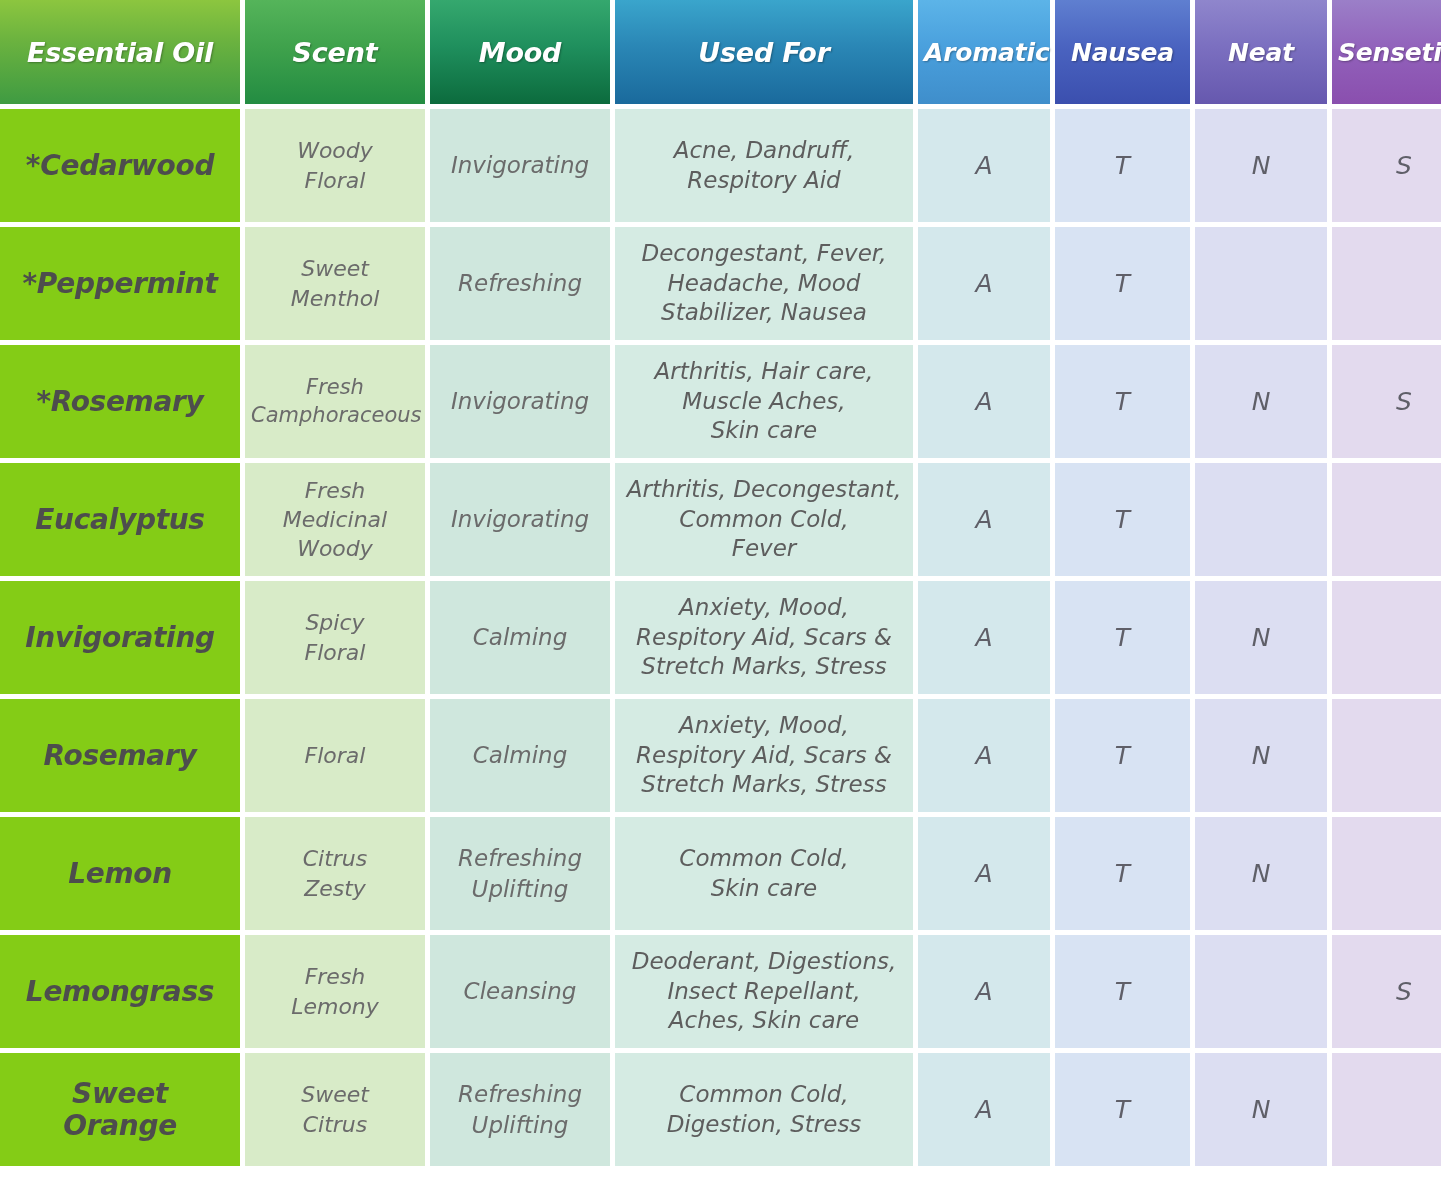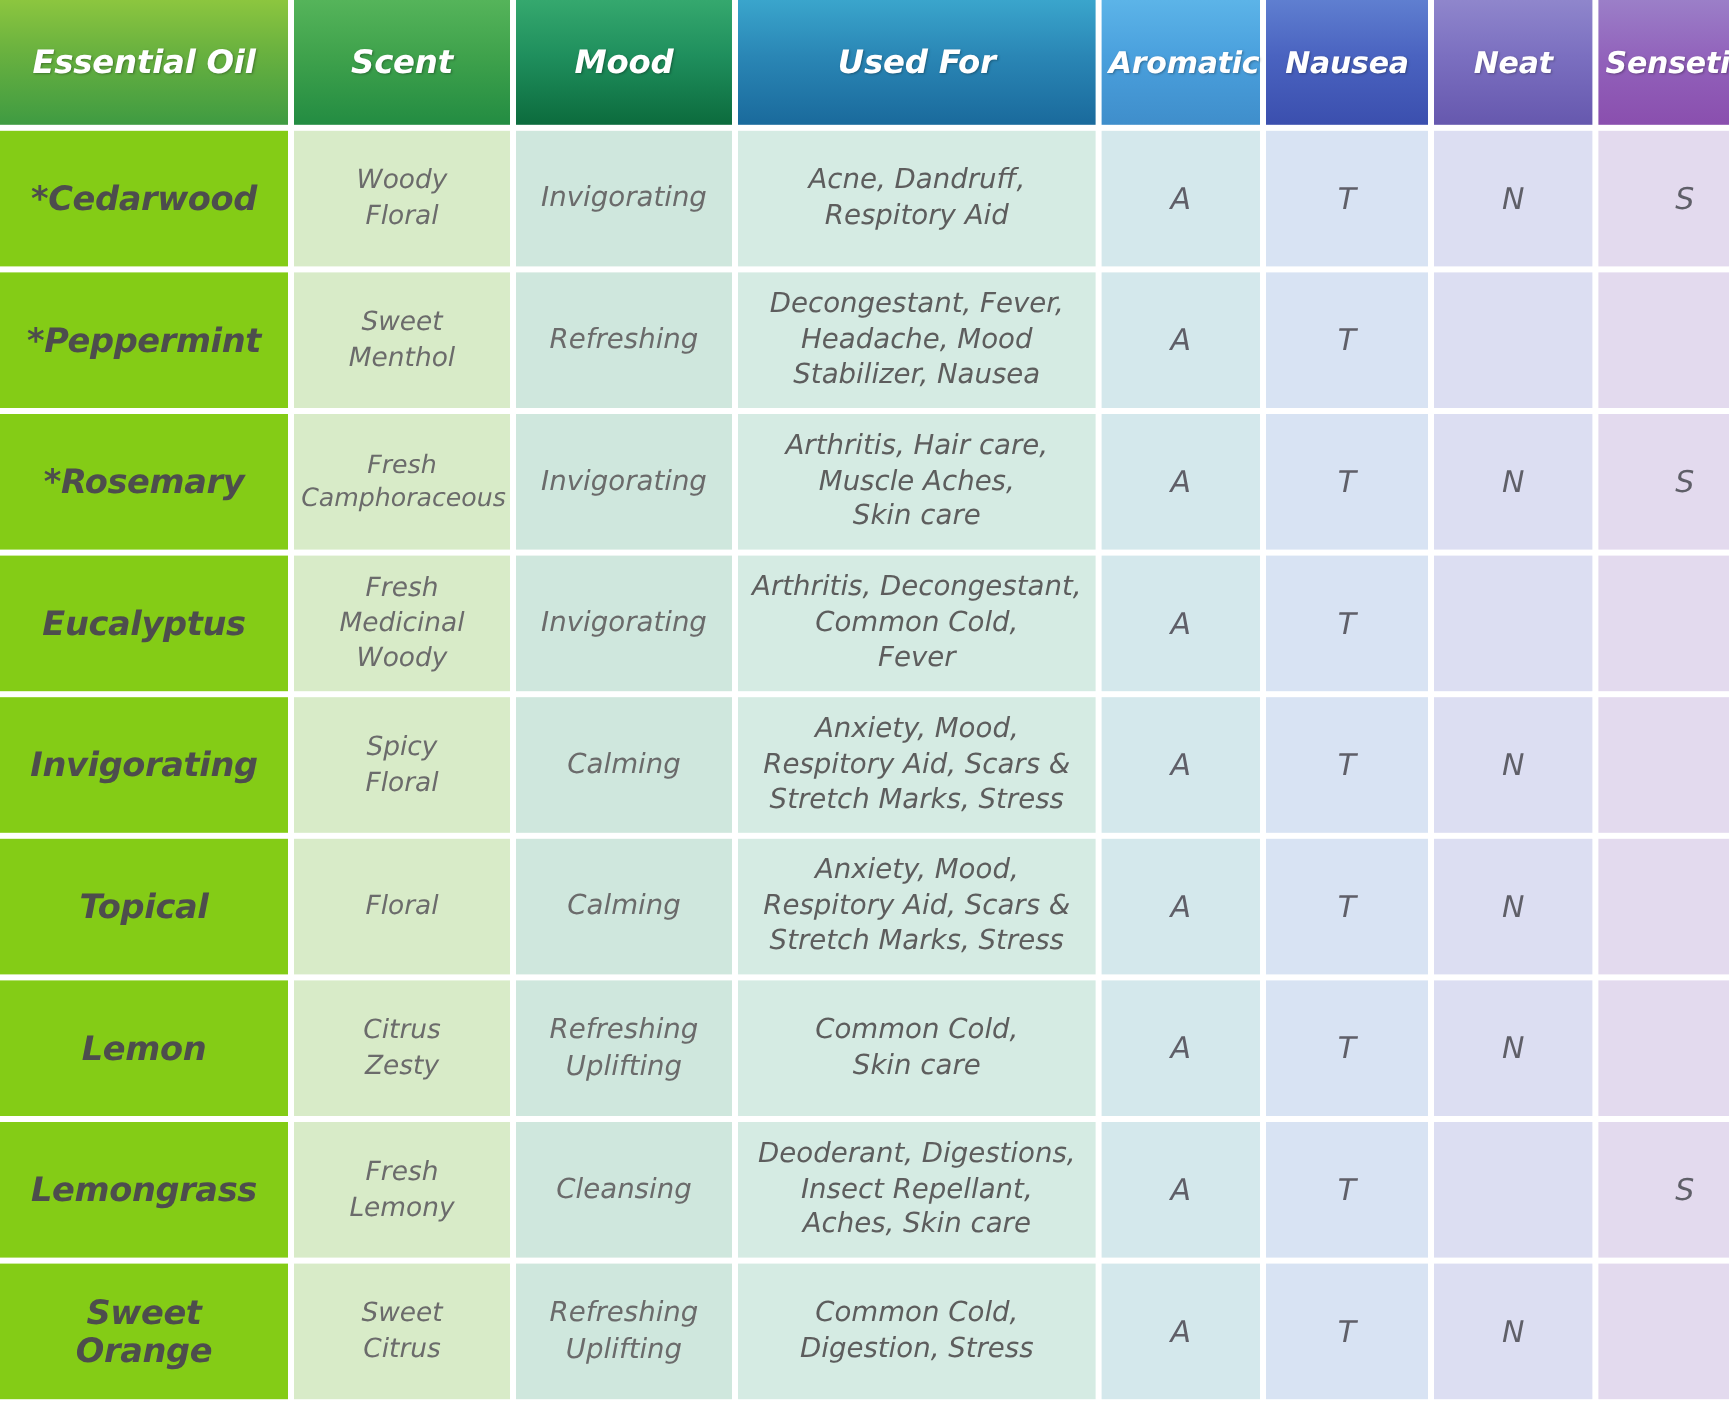--- a/index.html
+++ b/index.html
@@ -174,21 +174,21 @@
           <td class="c-oil">Invigorating</td>
           <td class="c-scent">Spicy<br>Floral</td>
           <td class="c-mood">Calming</td>
           <td class="c-used">Anxiety, Mood,<br>Respitory Aid, Scars &amp;<br>Stretch Marks, Stress</td>
           <td class="c-arom mark">A</td>
           <td class="c-top mark">T</td>
           <td class="c-neat mark">N</td>
           <td class="c-sens mark"></td>
         </tr>
         <tr>
-          <td class="c-oil">Topical</td>
+          <td class="c-oil">Rosemary</td>
           <td class="c-scent">Floral</td>
           <td class="c-mood">Calming</td>
           <td class="c-used">Anxiety, Mood,<br>Respitory Aid, Scars &amp;<br>Stretch Marks, Stress</td>
           <td class="c-arom mark">A</td>
           <td class="c-top mark">T</td>
           <td class="c-neat mark">N</td>
           <td class="c-sens mark"></td>
         </tr>
         <tr>
           <td class="c-oil">Lemon</td>

